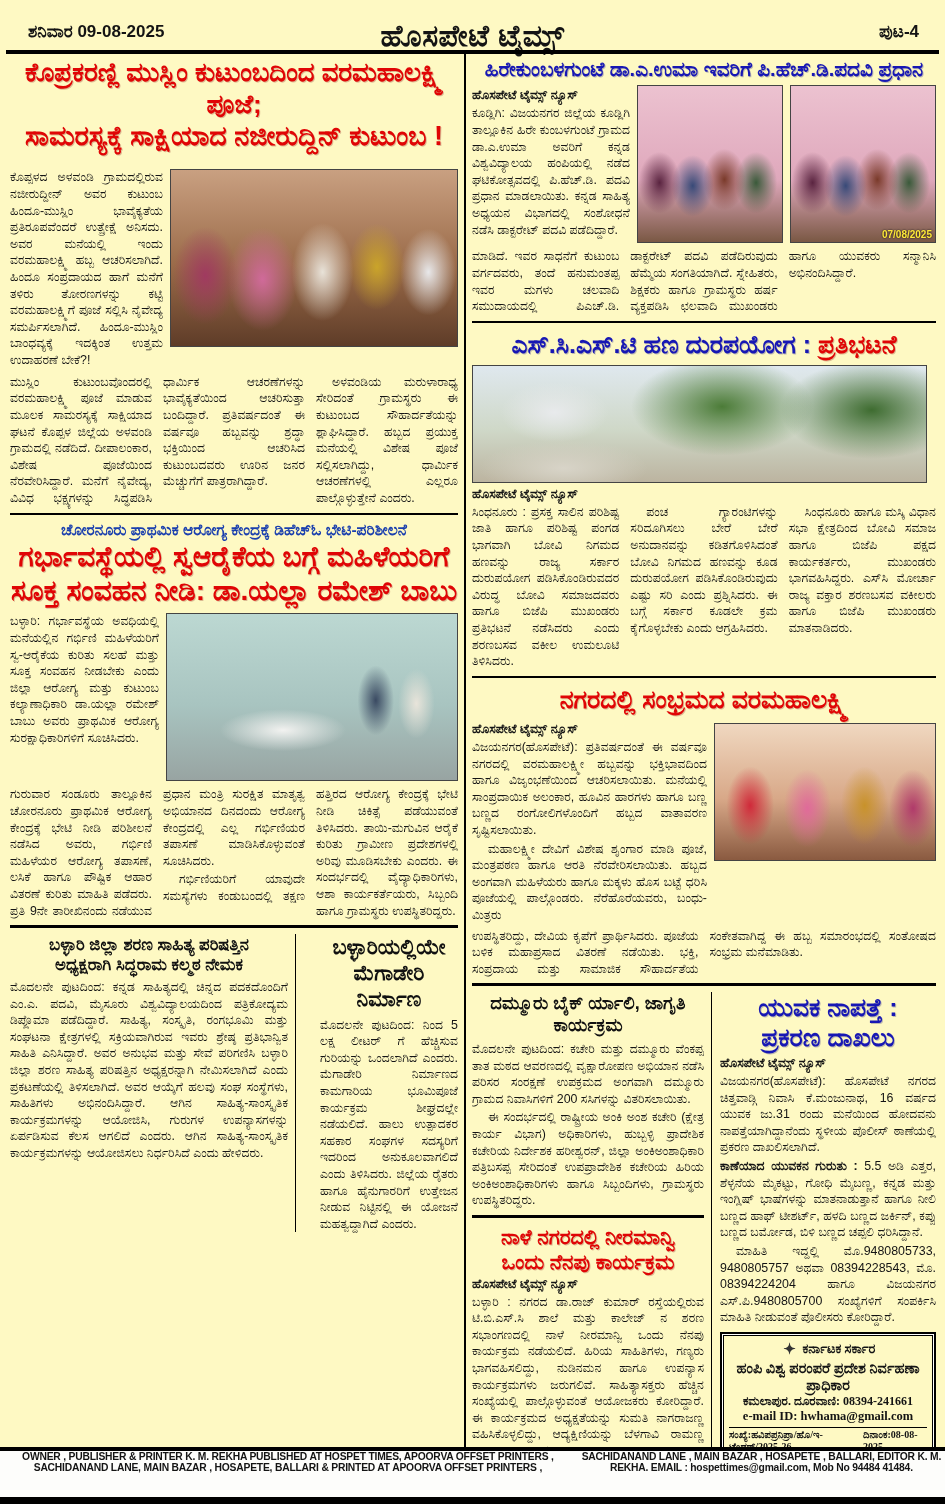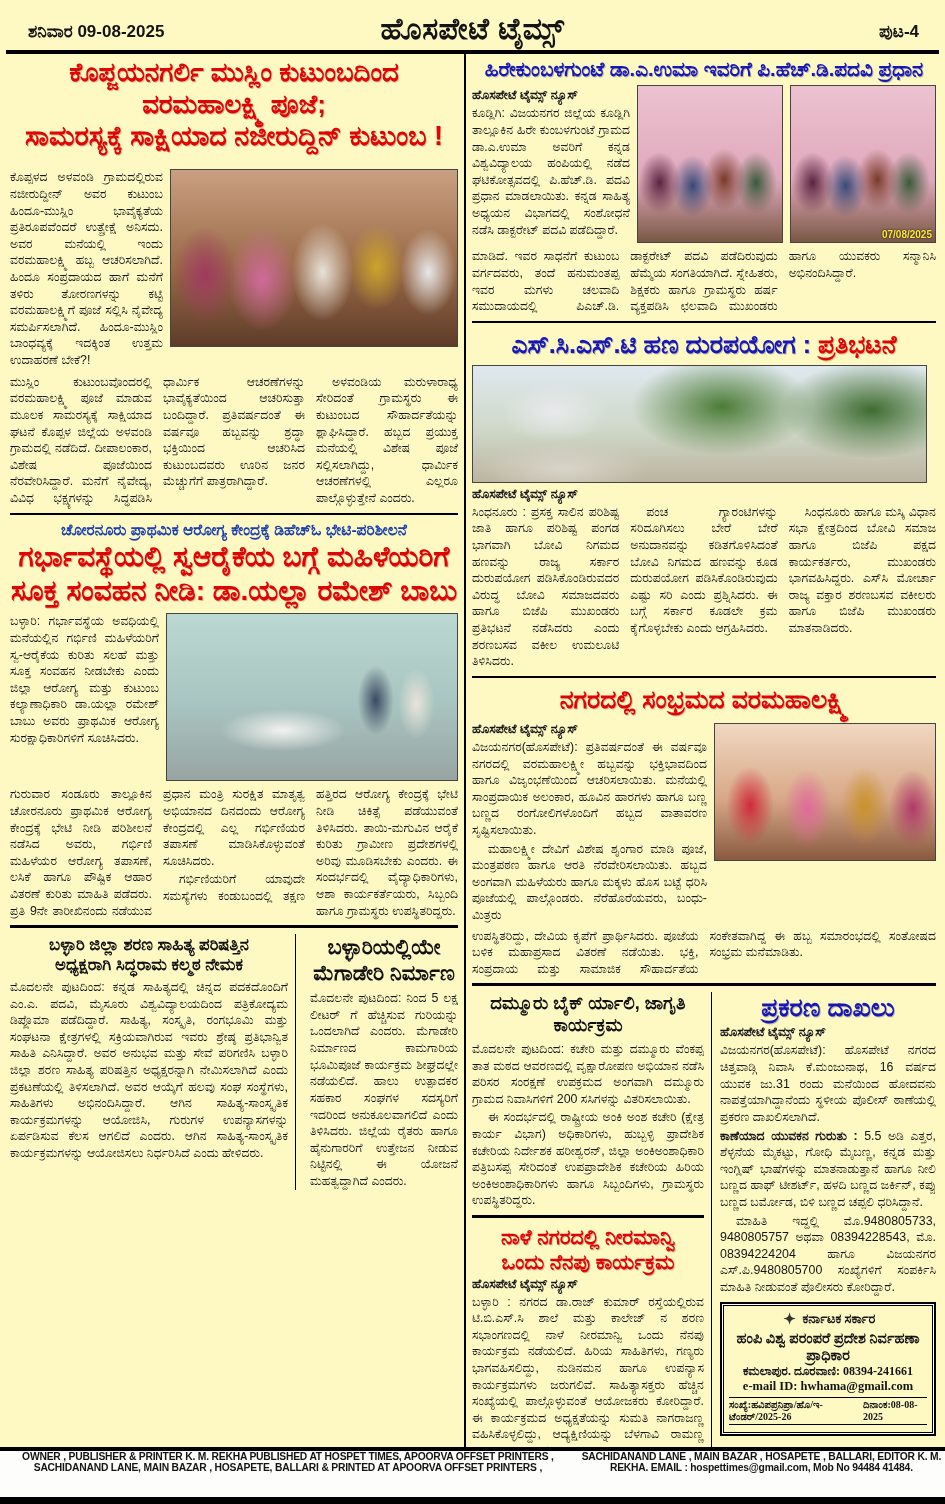--- a/index.html
+++ b/index.html
@@ -1,21 +1,21 @@
 <!DOCTYPE html>
 <html><head>
 <meta charset="utf-8">
 <style>
   html,body{margin:0;padding:0;background:#e8e8e8;}
   .page{position:relative;width:945px;height:1504px;background:#fef9c3;margin:0 auto;
         font-family:"Liberation Sans","DejaVu Sans",sans-serif;color:#141414;overflow:hidden;}
   
   .masthead{position:absolute;top:8px;left:0;right:0;height:40px;}
   .mh-date{position:absolute;left:28px;top:14px;font-size:17px;font-weight:bold;}
-  .mh-title{position:absolute;left:0;right:0;top:4px;text-align:center;font-size:30px;font-weight:bold;letter-spacing:0.5px;}
+  .mh-title{position:absolute;left:0;right:0;top:11px;text-align:center;font-size:30px;font-weight:bold;letter-spacing:0.5px;}
   .mh-page{position:absolute;right:26px;top:14px;font-size:17px;font-weight:bold;}
   .rule-masthead{position:absolute;top:50px;left:6px;right:6px;height:4px;background:#000;}
   .center-div{position:absolute;left:464px;top:54px;width:2px;height:1398px;background:#000;}
   
   .col-left{position:absolute;left:10px;top:57px;width:448px;height:1396px;overflow:hidden;}
   .col-right{position:absolute;left:472px;top:57px;width:464px;height:1396px;overflow:hidden;}
   .hrule{height:2.5px;background:#000;margin:6px 0;}
   
   .h-red{color:#e00505;font-weight:bold;text-align:center;line-height:1.22;text-shadow:1px 1px 0 rgba(120,0,0,.25);}
   .h-blue{color:#1717b4;font-weight:bold;text-align:center;line-height:1.22;text-shadow:1px 1px 0 rgba(0,0,120,.25);}
@@ -57,21 +57,21 @@
   .ph-women{background:
     radial-gradient(ellipse 34px 56px at 16% 60%, #d02a3a 0%, rgba(208,42,58,0) 70%),
     radial-gradient(ellipse 34px 56px at 42% 62%, #e06a9a 0%, rgba(224,106,154,0) 70%),
     radial-gradient(ellipse 34px 56px at 68% 60%, #c8922a 0%, rgba(200,146,42,0) 70%),
     radial-gradient(ellipse 34px 56px at 90% 62%, #b03a6a 0%, rgba(176,58,106,0) 70%),
     linear-gradient(180deg,#f0d8c0 0%,#d8a888 55%,#8a5a40 100%);}
   .stamp{position:absolute;right:3px;bottom:2px;font-size:10px;font-weight:bold;color:#ffe93a;text-shadow:0 0 2px #000;}
   
   .bl-row{display:flex;}
   .bl-left{flex:0 0 278px;padding-right:7px;}
-  .bl-right{flex:1 1 auto;border-left:1.5px solid #000;padding-left:14px;}
+  .bl-right{flex:1 1 auto;border-left:1.5px solid #000;padding-left:24px;}
   
   .rb-row{display:flex;}
   .rb-left{flex:0 0 232px;padding-right:7px;}
   .rb-right{flex:1 1 auto;border-left:1.5px solid #000;padding-left:8px;min-width:0;}
   
   .ad{border:2.5px solid #000;box-shadow:inset 0 0 0 1px #fff, inset 0 0 0 2px #000;
       padding:6px 7px;margin-top:6px;font-family:"Liberation Serif","DejaVu Serif",serif;}
   .ad .c{text-align:center;}
   .ad-govt{font-size:13px;font-weight:bold;}
   .ad-auth{font-size:14.5px;font-weight:bold;}
@@ -95,21 +95,21 @@
     <span class="mh-date">ಶನಿವಾರ 09-08-2025</span>
     <div class="mh-title">ಹೊಸಪೇಟೆ ಟೈಮ್ಸ್</div>
     <span class="mh-page">ಪುಟ-4</span>
   </div>
   <div class="rule-masthead"></div>
   <div class="center-div"></div>
 
   <div class="col-left">
 
     <div>
-      <div class="h-red" style="font-size:26px;">ಕೊಪ್ಜಯನಗರ್ಲಿ ಮುಸ್ಲಿಂ ಕುಟುಂಬದಿಂದ ವರಮಹಾಲಕ್ಷ್ಮಿ ಪೂಜೆ;</div>
+      <div class="h-red" style="font-size:26px;">ಕೊಪ್ರಕರಣ್ಲಿ ಮುಸ್ಲಿಂ ಕುಟುಂಬದಿಂದ ವರಮಹಾಲಕ್ಷ್ಮಿ ಪೂಜೆ;</div>
       <div class="h-red" style="font-size:27px;margin-bottom:16px;">ಸಾಮರಸ್ಯಕ್ಕೆ ಸಾಕ್ಷಿಯಾದ ನಜೀರುದ್ದಿನ್ ಕುಟುಂಬ !</div>
       <div class="flexrow">
         <div class="grow body" style="flex:1 1 150px;">
           <p>ಕೊಪ್ಪಳದ ಅಳವಂಡಿ ಗ್ರಾಮದಲ್ಲಿರುವ ನಜೀರುದ್ದೀನ್ ಅವರ ಕುಟುಂಬ ಹಿಂದೂ-ಮುಸ್ಲಿಂ ಭಾವೈಕ್ಯತೆಯ ಪ್ರತಿರೂಪವೆಂದರೆ ಉತ್ಪ್ರೇಕ್ಷೆ ಅನಿಸದು. ಅವರ ಮನೆಯಲ್ಲಿ ಇಂದು ವರಮಹಾಲಕ್ಷ್ಮಿ ಹಬ್ಬ ಆಚರಿಸಲಾಗಿದೆ. ಹಿಂದೂ ಸಂಪ್ರದಾಯದ ಹಾಗೆ ಮನೆಗೆ ತಳಿರು ತೋರಣಗಳನ್ನು ಕಟ್ಟಿ ವರಮಹಾಲಕ್ಷ್ಮಿಗೆ ಪೂಜೆ ಸಲ್ಲಿಸಿ ನೈವೇದ್ಯ ಸಮರ್ಪಿಸಲಾಗಿದೆ. ಹಿಂದೂ-ಮುಸ್ಲಿಂ ಬಾಂಧವ್ಯಕ್ಕೆ ಇದಕ್ಕಿಂತ ಉತ್ತಮ ಉದಾಹರಣೆ ಬೇಕೆ?!</p>
         </div>
         <div class="photo ph-puja" style="width:288px;height:178px;"></div>
       </div>
       <div class="body cols3" style="margin-top:5px;">
         <p>ಮುಸ್ಲಿಂ ಕುಟುಂಬವೊಂದರಲ್ಲಿ ವರಮಹಾಲಕ್ಷ್ಮಿ ಪೂಜೆ ಮಾಡುವ ಮೂಲಕ ಸಾಮರಸ್ಯಕ್ಕೆ ಸಾಕ್ಷಿಯಾದ ಘಟನೆ ಕೊಪ್ಪಳ ಜಿಲ್ಲೆಯ ಅಳವಂಡಿ ಗ್ರಾಮದಲ್ಲಿ ನಡೆದಿದೆ. ದೀಪಾಲಂಕಾರ, ವಿಶೇಷ ಪೂಜೆಯಿಂದ ನೆರವೇರಿಸಿದ್ದಾರೆ. ಮನೆಗೆ ನೈವೇದ್ಯ, ವಿವಿಧ ಭಕ್ಷ್ಯಗಳನ್ನು ಸಿದ್ಧಪಡಿಸಿ ಧಾರ್ಮಿಕ ಆಚರಣೆಗಳನ್ನು ಭಾವೈಕ್ಯತೆಯಿಂದ ಆಚರಿಸುತ್ತಾ ಬಂದಿದ್ದಾರೆ. ಪ್ರತಿವರ್ಷದಂತೆ ಈ ವರ್ಷವೂ ಹಬ್ಬವನ್ನು ಶ್ರದ್ಧಾ ಭಕ್ತಿಯಿಂದ ಆಚರಿಸಿದ ಕುಟುಂಬದವರು ಊರಿನ ಜನರ ಮೆಚ್ಚುಗೆಗೆ ಪಾತ್ರರಾಗಿದ್ದಾರೆ.</p>
         <p>ಅಳವಂಡಿಯ ಮರುಳಾರಾಧ್ಯ ಸೇರಿದಂತೆ ಗ್ರಾಮಸ್ಥರು ಈ ಕುಟುಂಬದ ಸೌಹಾರ್ದತೆಯನ್ನು ಶ್ಲಾಘಿಸಿದ್ದಾರೆ. ಹಬ್ಬದ ಪ್ರಯುಕ್ತ ಮನೆಯಲ್ಲಿ ವಿಶೇಷ ಪೂಜೆ ಸಲ್ಲಿಸಲಾಗಿದ್ದು, ಧಾರ್ಮಿಕ ಆಚರಣೆಗಳಲ್ಲಿ ಎಲ್ಲರೂ ಪಾಲ್ಗೊಳ್ಳುತ್ತೇನೆ ಎಂದರು.</p>
@@ -230,20 +230,21 @@
           <div class="byline">ಹೊಸಪೇಟೆ ಟೈಮ್ಸ್ ನ್ಯೂಸ್</div>
           <div class="body">
             <p>ಬಳ್ಳಾರಿ : ನಗರದ ಡಾ.ರಾಜ್ ಕುಮಾರ್ ರಸ್ತೆಯಲ್ಲಿರುವ ಟಿ.ಬಿ.ಎಸ್.ಸಿ ಶಾಲೆ ಮತ್ತು ಕಾಲೇಜ್ ನ ಶರಣ ಸಭಾಂಗಣದಲ್ಲಿ ನಾಳೆ ನೀರಮಾನ್ವಿ ಒಂದು ನೆನಪು ಕಾರ್ಯಕ್ರಮ ನಡೆಯಲಿದೆ. ಹಿರಿಯ ಸಾಹಿತಿಗಳು, ಗಣ್ಯರು ಭಾಗವಹಿಸಲಿದ್ದು, ನುಡಿನಮನ ಹಾಗೂ ಉಪನ್ಯಾಸ ಕಾರ್ಯಕ್ರಮಗಳು ಜರುಗಲಿವೆ. ಸಾಹಿತ್ಯಾಸಕ್ತರು ಹೆಚ್ಚಿನ ಸಂಖ್ಯೆಯಲ್ಲಿ ಪಾಲ್ಗೊಳ್ಳುವಂತೆ ಆಯೋಜಕರು ಕೋರಿದ್ದಾರೆ. ಈ ಕಾರ್ಯಕ್ರಮದ ಅಧ್ಯಕ್ಷತೆಯನ್ನು ಸುಮತಿ ನಾಗರಾಜಣ್ಣ ವಹಿಸಿಕೊಳ್ಳಲಿದ್ದು, ಆದ್ಯಕ್ಷಿಣಿಯನ್ನು ಬೆಳಗಾವಿ ರಾಮಣ್ಣ ಪ್ರತಿಷ್ಠಾನ ನೀಡಲಿದೆ. ಪ್ರಾರಂಭದ ಚಿತ್ರ ಪ್ರದರ್ಶನ ಹಾಗೂ ಉಚಿತ ಪ್ರವೇಶ ಇರಲಿದೆ ಎಂದು ಪ್ರಕಟಣೆಯಲ್ಲಿ ತಿಳಿಸಿದ್ದಾರೆ. ಈ ತ್ರಿಶಂಕರಿಷ್ಯರಲ್ಲಿ ಡಾ.ವಿಸ್ಸೇಶ್ ಸಾಜ್ ದಿವ್ಯ, ಅ.ಅ.ಅರಳಿ ಬೀರಣ್ಣ, ವೀರೇಂದ್ರ, ರಾಮಣ್ಣ, ಪ್ರಭುದೇವ್ ಹಾಗೂ ಗುರುಗಳು ಪಾಲ್ಗೊಳ್ಳಲಿದ್ದಾರೆ.</p>
           </div>
         </div>
       </div>
 
       <div class="rb-right">
 
         <div>
+          <div class="h-blue" style="font-size:25px;">ಯುವಕ ನಾಪತ್ತೆ :</div>
           <div class="h-blue" style="font-size:25px;margin-bottom:3px;">ಪ್ರಕರಣ ದಾಖಲು</div>
           <div class="byline">ಹೊಸಪೇಟೆ ಟೈಮ್ಸ್ ನ್ಯೂಸ್</div>
           <div class="body">
             <p>ವಿಜಯನಗರ(ಹೊಸಪೇಟೆ): ಹೊಸಪೇಟೆ ನಗರದ ಚಿತ್ತವಾಡ್ಗಿ ನಿವಾಸಿ ಕೆ.ಮಂಜುನಾಥ, 16 ವರ್ಷದ ಯುವಕ ಜು.31 ರಂದು ಮನೆಯಿಂದ ಹೋದವನು ನಾಪತ್ತೆಯಾಗಿದ್ದಾನೆಂದು ಸ್ಥಳೀಯ ಪೊಲೀಸ್ ಠಾಣೆಯಲ್ಲಿ ಪ್ರಕರಣ ದಾಖಲಿಸಲಾಗಿದೆ.</p>
             <p style="text-indent:0;"><span style="font-weight:bold;margin-top:24px;">ಕಾಣೆಯಾದ ಯುವಕನ ಗುರುತು : </span><span>5.5 ಅಡಿ ಎತ್ತರ, ಶೆಳ್ಳನೆಯ ಮೈಕಟ್ಟು, ಗೋಧಿ ಮೈಬಣ್ಣ, ಕನ್ನಡ ಮತ್ತು ಇಂಗ್ಲಿಷ್ ಭಾಷೆಗಳನ್ನು ಮಾತನಾಡುತ್ತಾನೆ ಹಾಗೂ ನೀಲಿ ಬಣ್ಣದ ಹಾಫ್ ಟೀಶರ್ಟ್, ಹಳದಿ ಬಣ್ಣದ ಜರ್ಕಿನ್, ಕಪ್ಪು ಬಣ್ಣದ ಬರ್ಮೋಡ, ಬಿಳಿ ಬಣ್ಣದ ಚಪ್ಪಲಿ ಧರಿಸಿದ್ದಾನೆ.</span></p>
             <p>ಮಾಹಿತಿ ಇದ್ದಲ್ಲಿ ಮೊ.9480805733, 9480805757 ಅಥವಾ 08394228543, ಮೊ. 08394224204 ಹಾಗೂ ವಿಜಯನಗರ ಎಸ್.ಪಿ.9480805700 ಸಂಖ್ಯೆಗಳಿಗೆ ಸಂಪರ್ಕಿಸಿ ಮಾಹಿತಿ ನೀಡುವಂತೆ ಪೊಲೀಸರು ಕೋರಿದ್ದಾರೆ.</p>
           </div>
         </div>
 
         <div class="ad">

